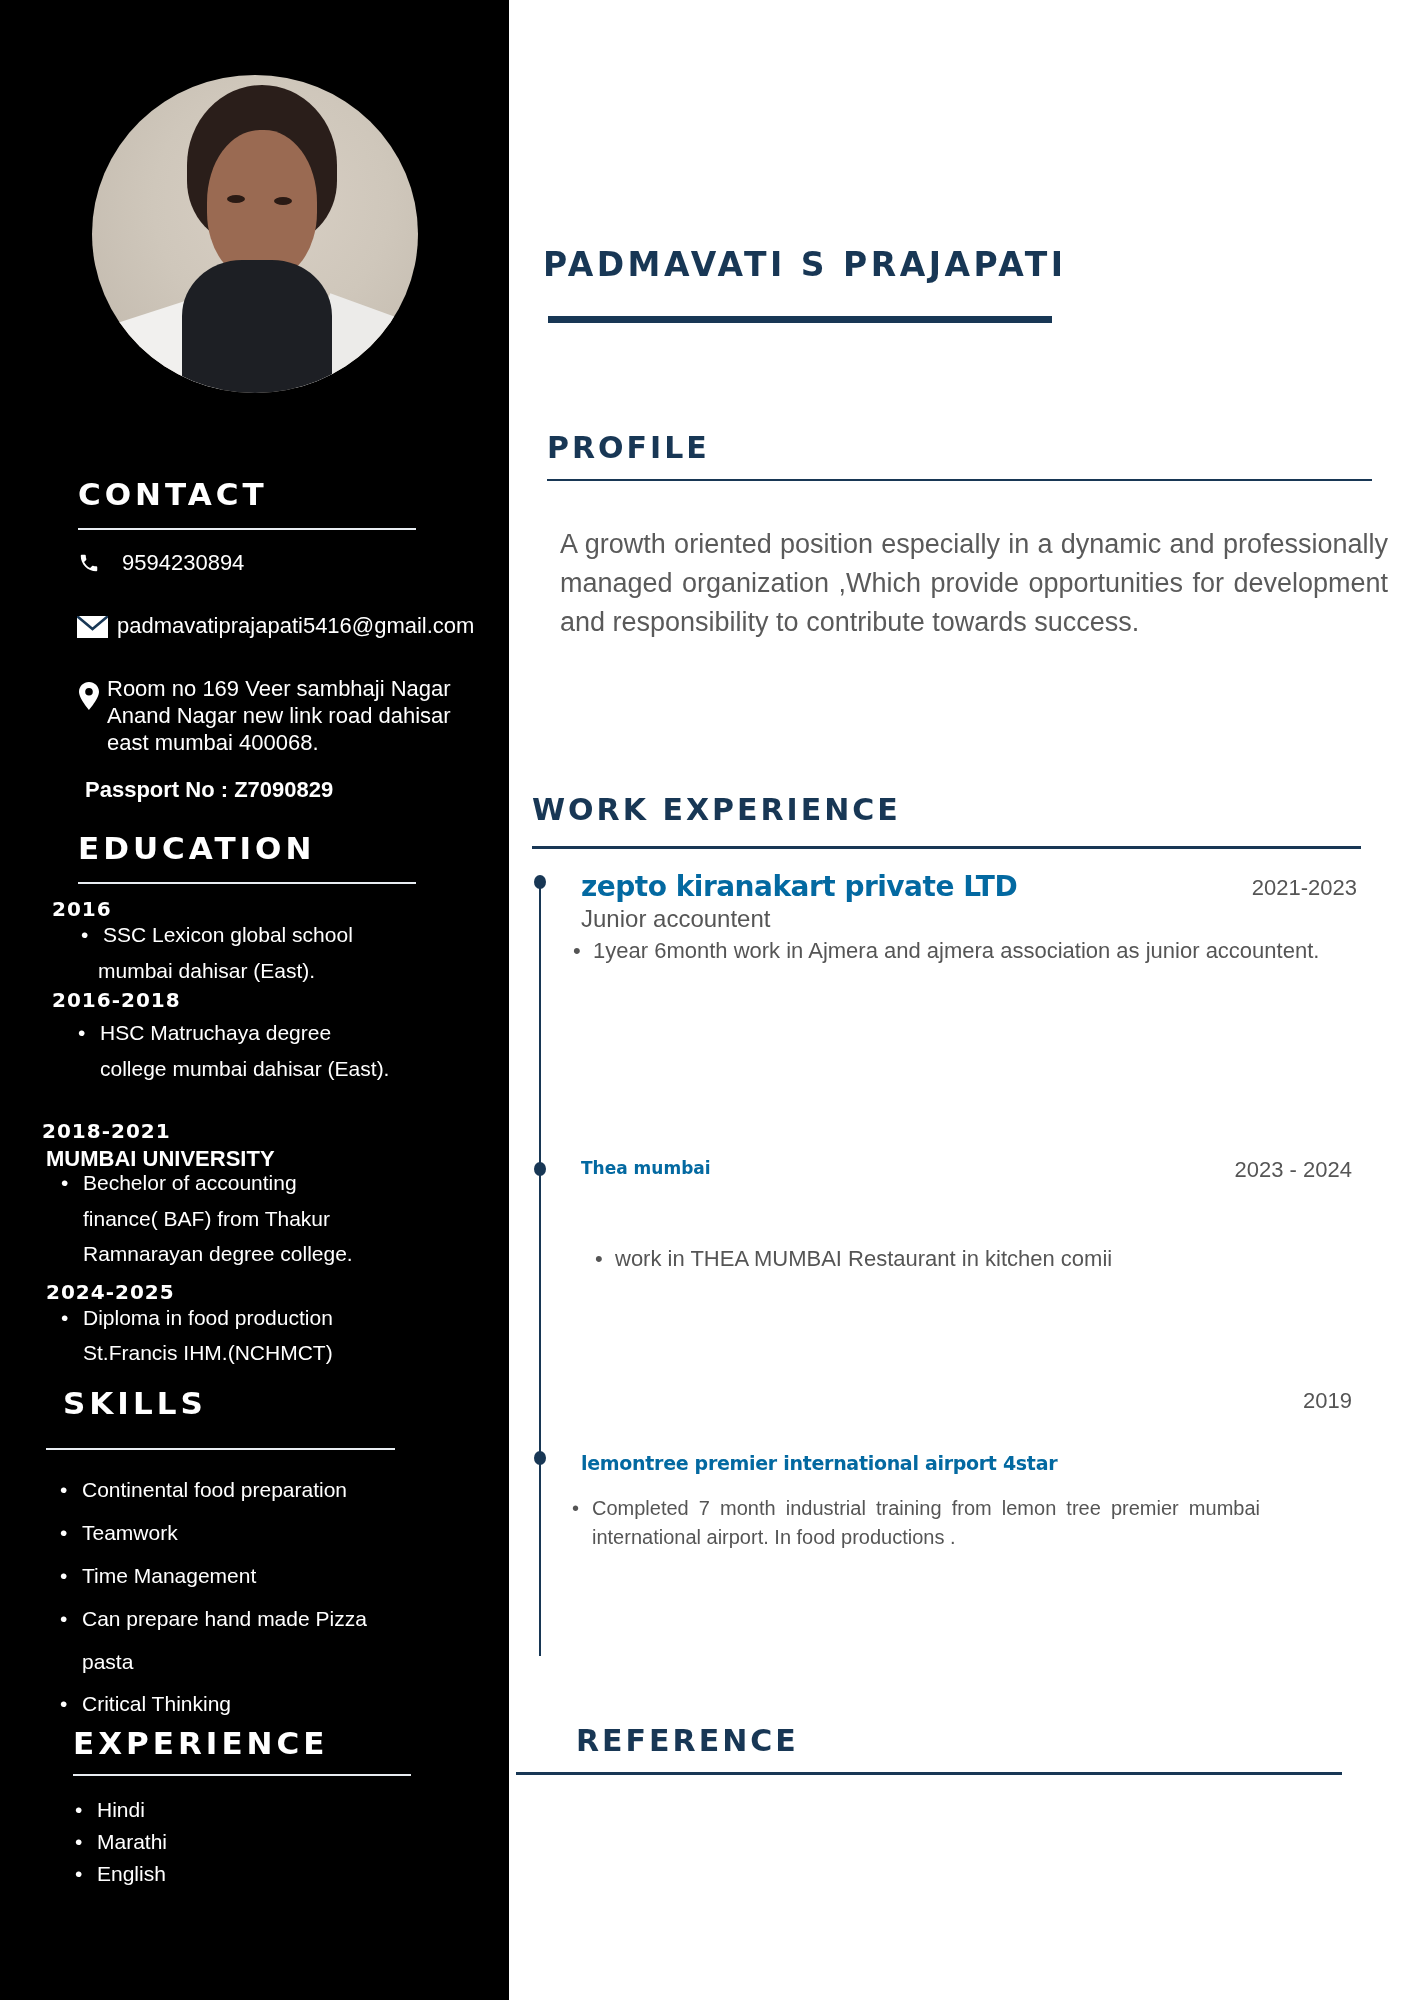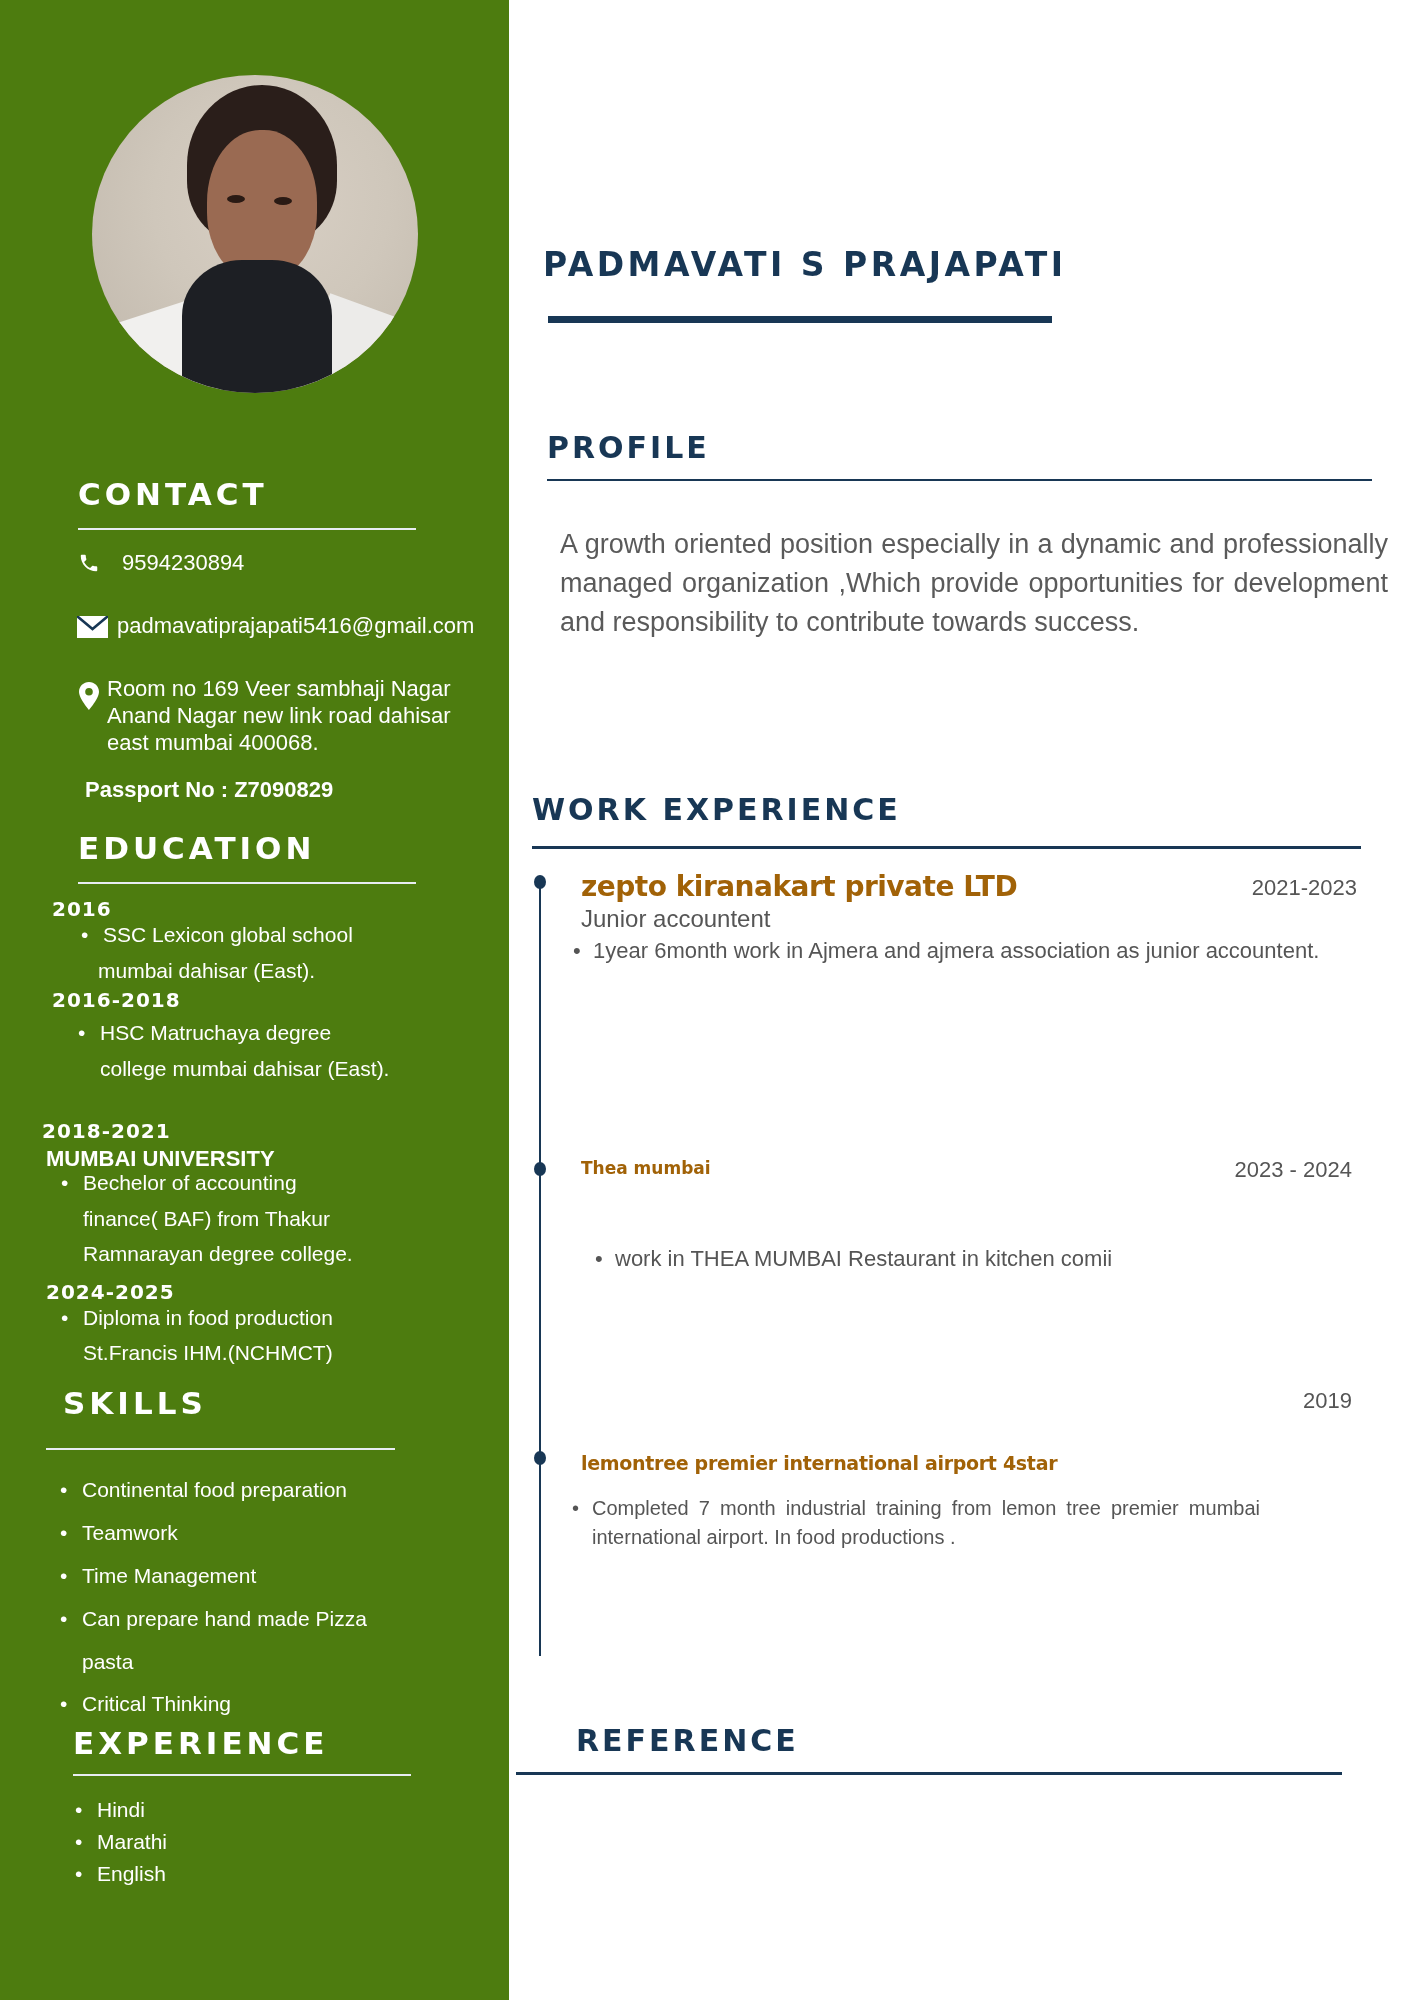--- a/index.html
+++ b/index.html
@@ -1,19 +1,19 @@
 <!DOCTYPE html>
 <html><head>
 <meta charset="utf-8">
 <style>
   * { margin:0; padding:0; box-sizing:border-box; }
   html, body { width:1414px; height:2000px; background:#ffffff; overflow:hidden; }
   body { position:relative; font-family:"Liberation Sans", sans-serif; }
 
-  .sidebar { position:absolute; left:0; top:0; width:509px; height:2000px; background:#4d7c0f; color:#ffffff; }
+  .sidebar { position:absolute; left:0; top:0; width:509px; height:2000px; background:#000000; color:#ffffff; }
   .abs { position:absolute; white-space:nowrap; }
 
   .photo { position:absolute; left:92px; top:75px; width:326px; height:318px; border-radius:50%;
            overflow:hidden; background:radial-gradient(circle at 55% 40%, #d8cfc4 0%, #cfc7bb 45%, #bfb6aa 100%); }
   .photo .hair { position:absolute; left:95px; top:10px; width:150px; height:160px; border-radius:50% 50% 40% 40%; background:#2a1e1a; }
   .photo .face { position:absolute; left:115px; top:55px; width:110px; height:150px; border-radius:48% 48% 45% 45%; background:#9a6a52; }
   .photo .eye  { position:absolute; width:18px; height:8px; border-radius:50%; background:#2a1a14; }
   .photo .scarf{ position:absolute; left:90px; top:185px; width:150px; height:140px; border-radius:40% 40% 10% 10%; background:#1d1f24; }
   .photo .coat-l{ position:absolute; left:30px; top:235px; width:90px; height:120px; background:#f1f0ee; transform:rotate(-18deg); }
   .photo .coat-r{ position:absolute; left:215px; top:230px; width:90px; height:120px; background:#ecebe9; transform:rotate(20deg); }
@@ -26,21 +26,21 @@
   .bullet { position:absolute; white-space:nowrap; font-size:21px; color:#fff; }
 
   .main-heading { font-family:"DejaVu Sans", sans-serif; font-weight:bold; color:#183755; font-size:30px; letter-spacing:3px; }
   .main-rule { position:absolute; height:3px; background:#183755; }
   .name { font-family:"DejaVu Sans", sans-serif; font-weight:bold; color:#183755; font-size:33px; letter-spacing:3.5px; }
 
   .profile-text { position:absolute; left:560px; top:525px; width:828px; font-size:27px; line-height:39px; color:#5a5a5a; text-align:justify; text-align-last:left; }
 
   .timeline { position:absolute; left:539px; top:882px; width:2px; height:774px; background:#183755; }
   .dot { position:absolute; width:12px; height:14px; border-radius:50%; background:#183755; }
-  .job-title { font-family:"DejaVu Sans", sans-serif; font-weight:bold; color:#a16207; }
+  .job-title { font-family:"DejaVu Sans", sans-serif; font-weight:bold; color:#0369a1; }
   .job-date { font-family:"Liberation Sans", sans-serif; color:#555555; font-size:22px; }
   .job-text { font-family:"Liberation Sans", sans-serif; color:#555555; }
   .job-bullet { position:absolute; font-size:22px; color:#555; line-height:31px; text-align:justify; }
   .job-bullet::before { content:"•"; position:absolute; left:-20px; top:0; }
 </style>
 </head>
 <body>
 
 <div class="sidebar">
 

